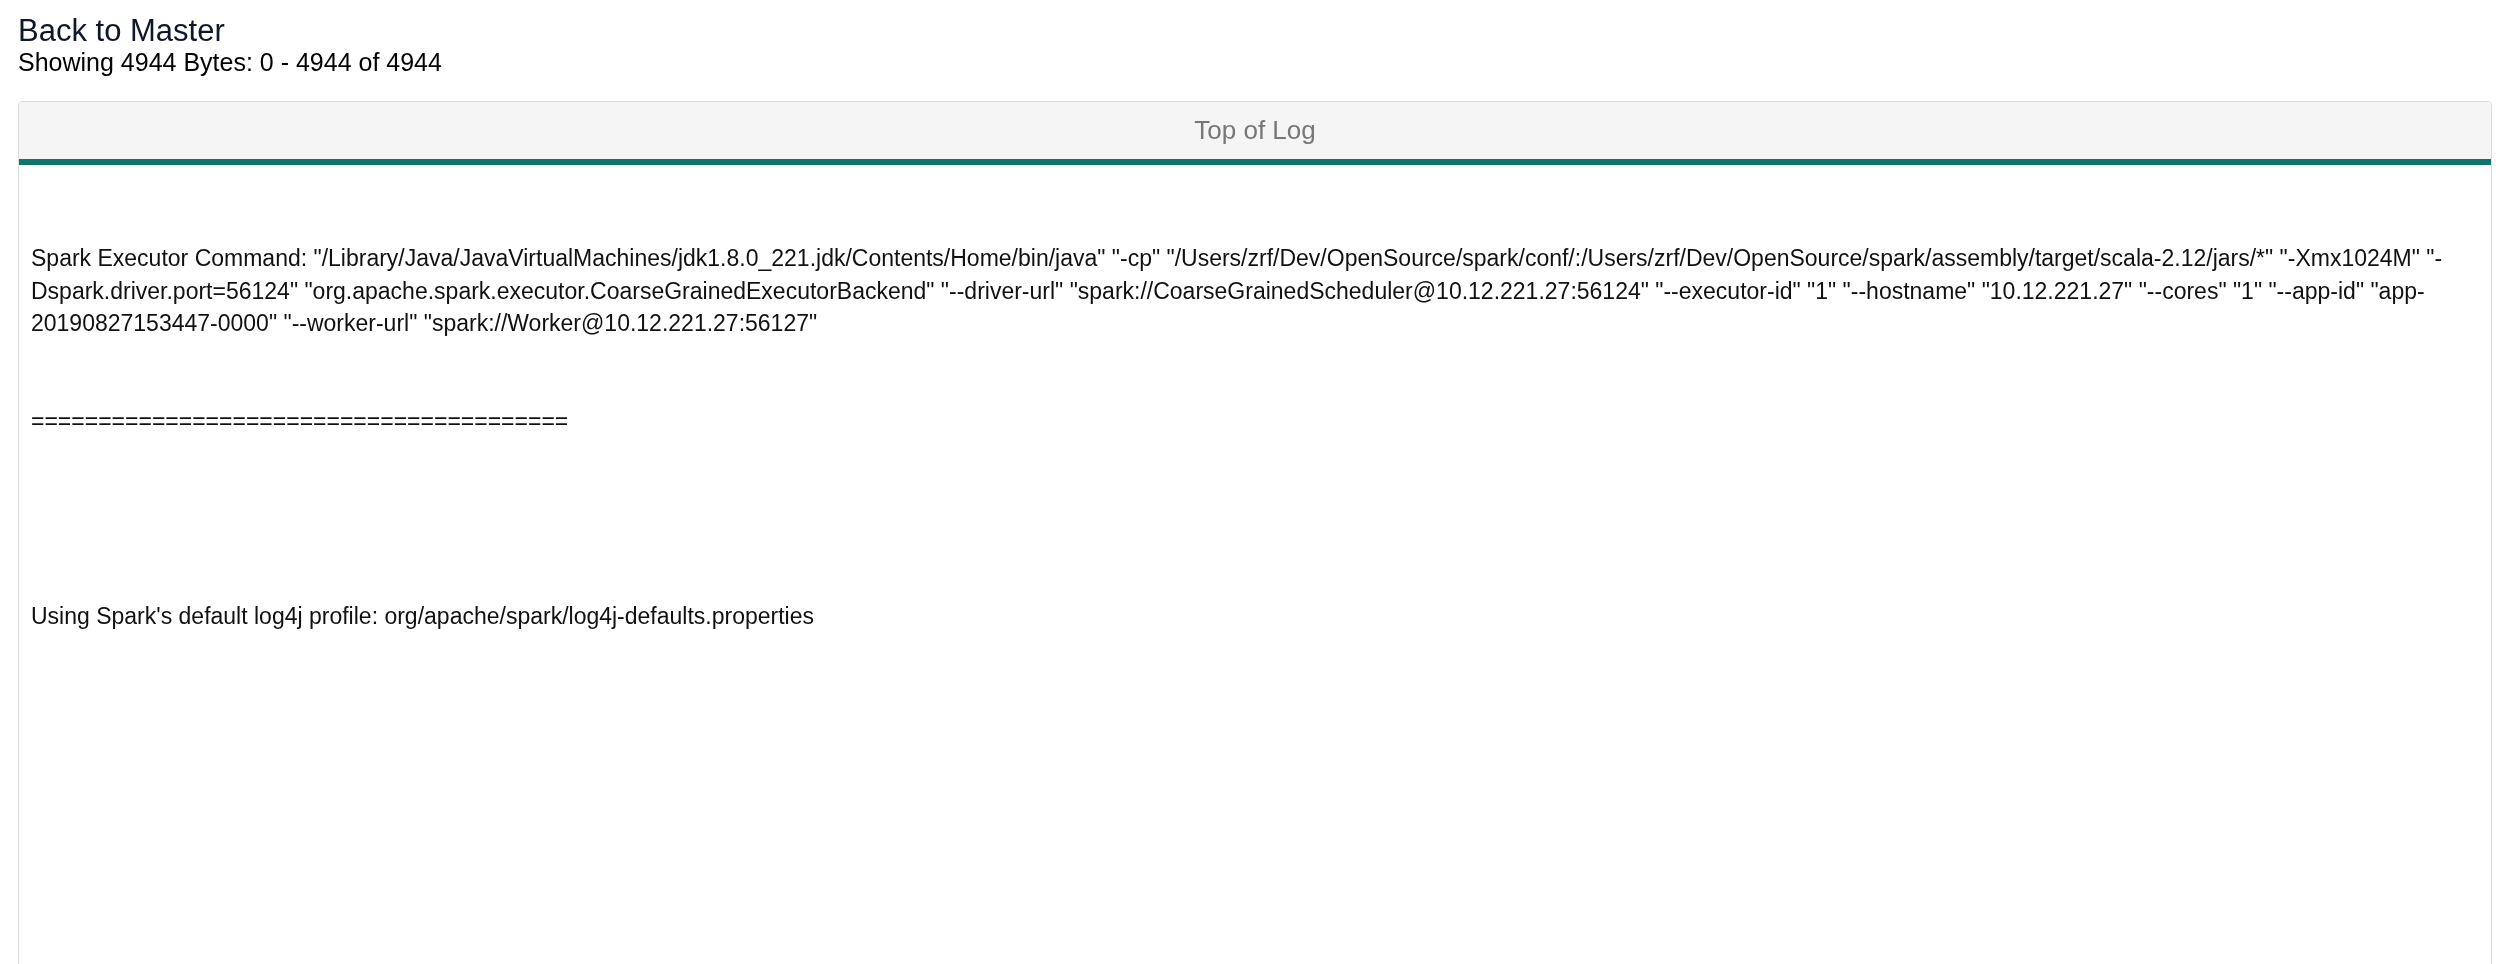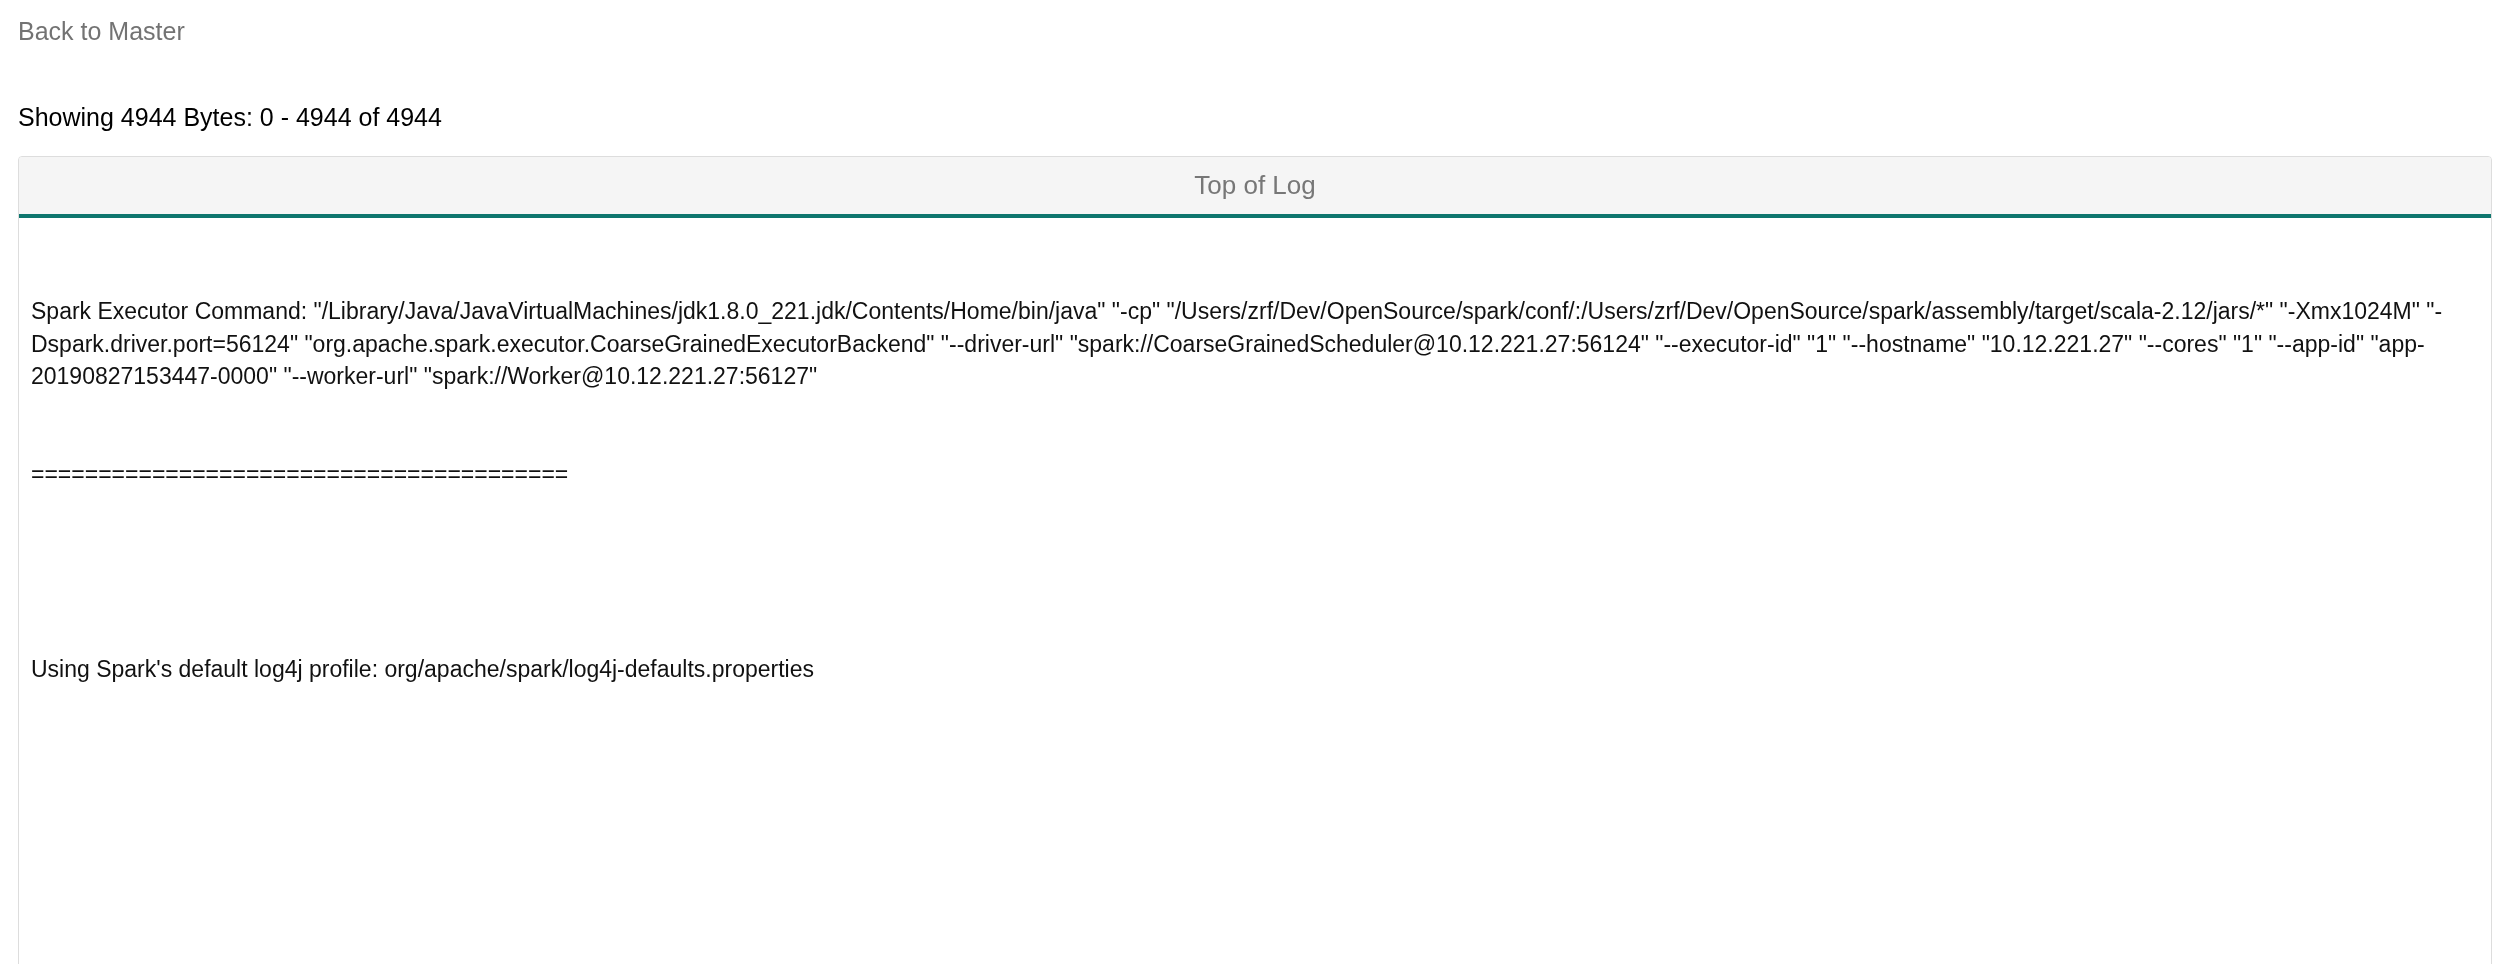--- a/index.html
+++ b/index.html
@@ -12,43 +12,42 @@
     width: 2510px;
     min-height: 964px;
     -webkit-font-smoothing: antialiased;
   }
   .page {
     padding: 16px 18px 0 18px;
     box-sizing: border-box;
   }
   .back-link {
     display: inline-block;
-    color: #737373;
-    font-size: 25px;
+    color: #0f172a;
+    font-size: 31px;
     line-height: 30px;
     text-decoration: none;
     cursor: pointer;
-    margin-bottom: 28px;
+    margin-bottom: 1px;
   }
   .showing-line {
     font-size: 25px;
     line-height: 30px;
     color: #000000;
     margin-bottom: 24px;
-    margin-top: 28px;
   }
   .log-panel {
     border: 1px solid #dddddd;
     border-radius: 4px;
     background: #ffffff;
     box-sizing: border-box;
   }
   .log-panel-header {
     background: #f5f5f5;
-    border-bottom: 4px solid #0f766e;
+    border-bottom: 6px solid #0f766e;
     border-top-left-radius: 3px;
     border-top-right-radius: 3px;
     text-align: center;
     font-size: 26px;
     line-height: 30px;
     color: #777777;
     padding: 13px 10px 14px 10px;
   }
   .log-body {
     padding: 12px 12px 10px 12px;

